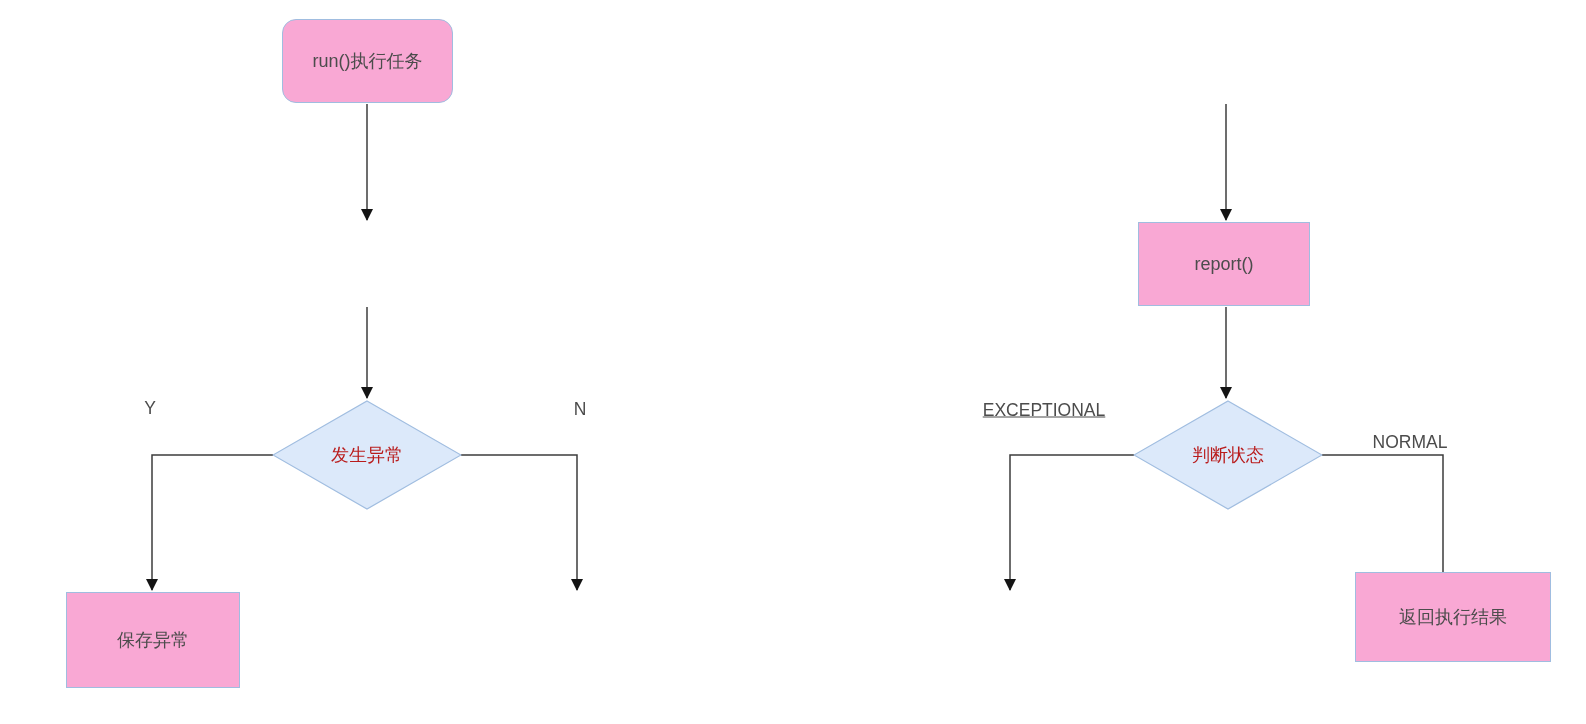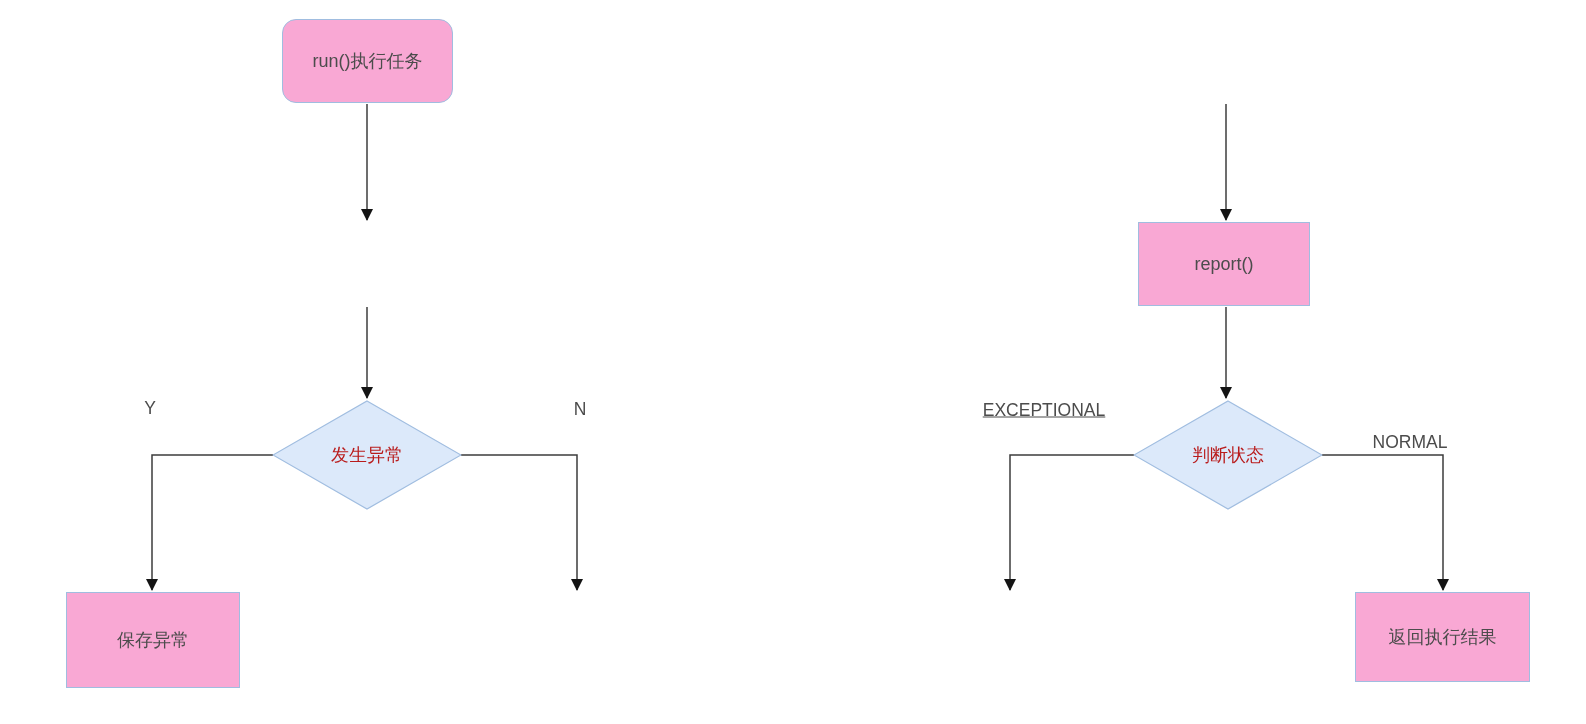--- a/index.html
+++ b/index.html
@@ -124,17 +124,17 @@
     <svg viewBox="0 0 190 110" preserveAspectRatio="none">
       <polygon points="95,1 189,55 95,109 1,55" fill="#dce9fa" stroke="#a0bde0" stroke-width="1.2" vector-effect="non-scaling-stroke"></polygon>
     </svg>
     <span class="lbl">判断状态</span>
   </div>
 
   <span class="edge-label" style="left:1044px; top:410px;text-decoration:underline;">EXCEPTIONAL</span>
   <span class="edge-label" style="left:1410px; top:410px;margin-top:32px;">NORMAL</span>
 
 
-  <div class="node" style="left:1355px; top:592px; width:175px; height:90px;">
+  <div class="node" style="left:1355px; top:572px; width:196px; height:90px;">
     <span class="lbl">返回执行结果</span>
   </div>
 
 </div>
 
 </body></html>

